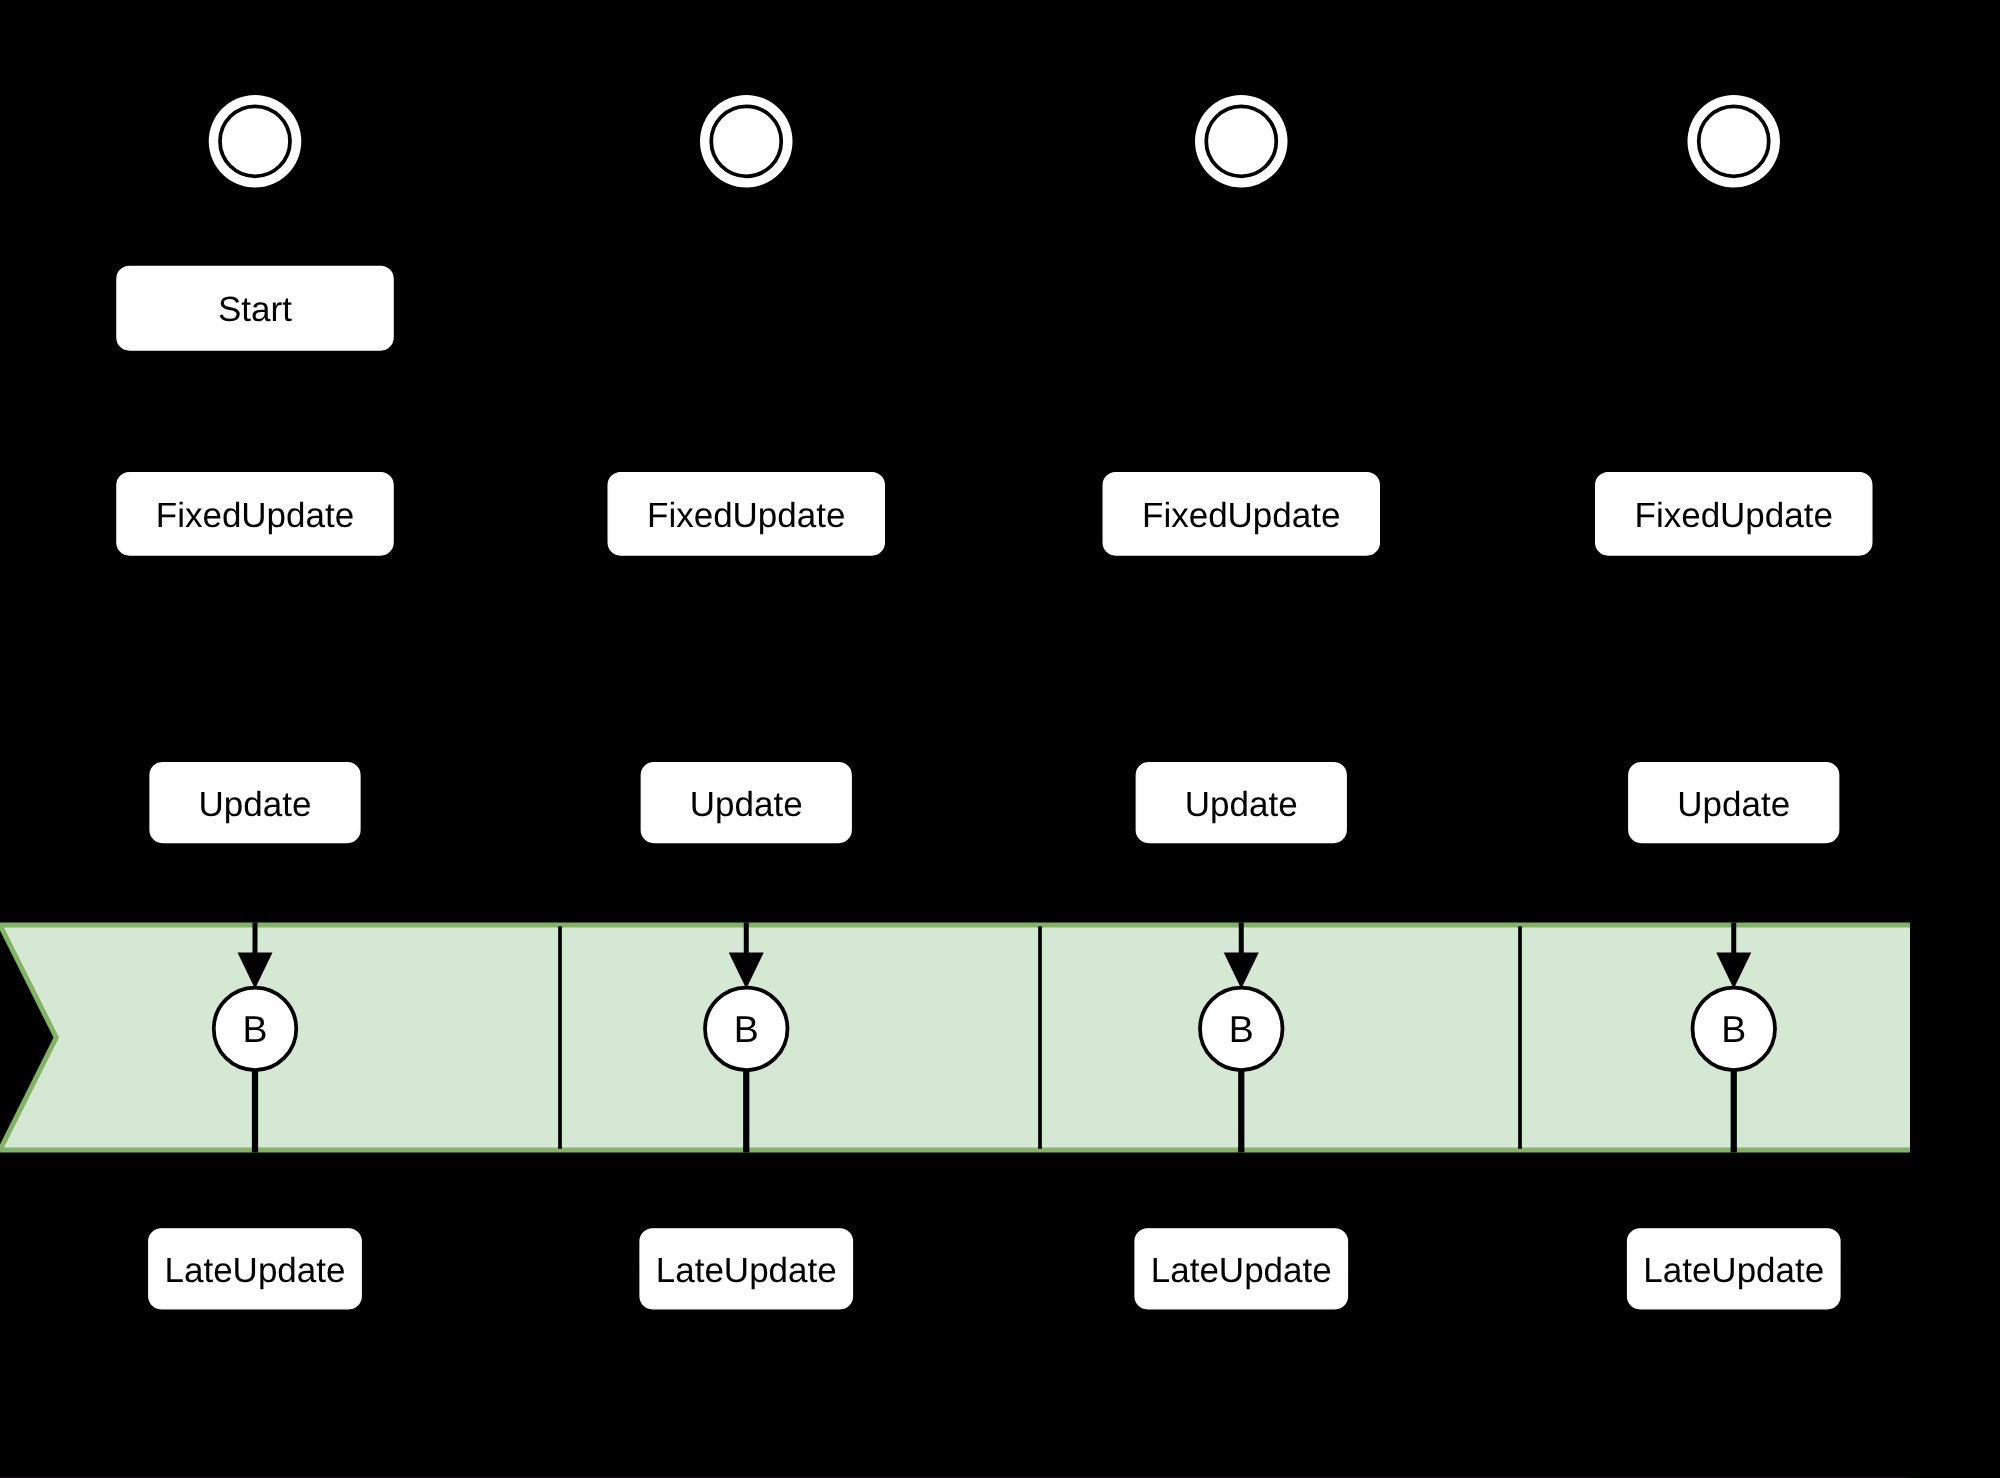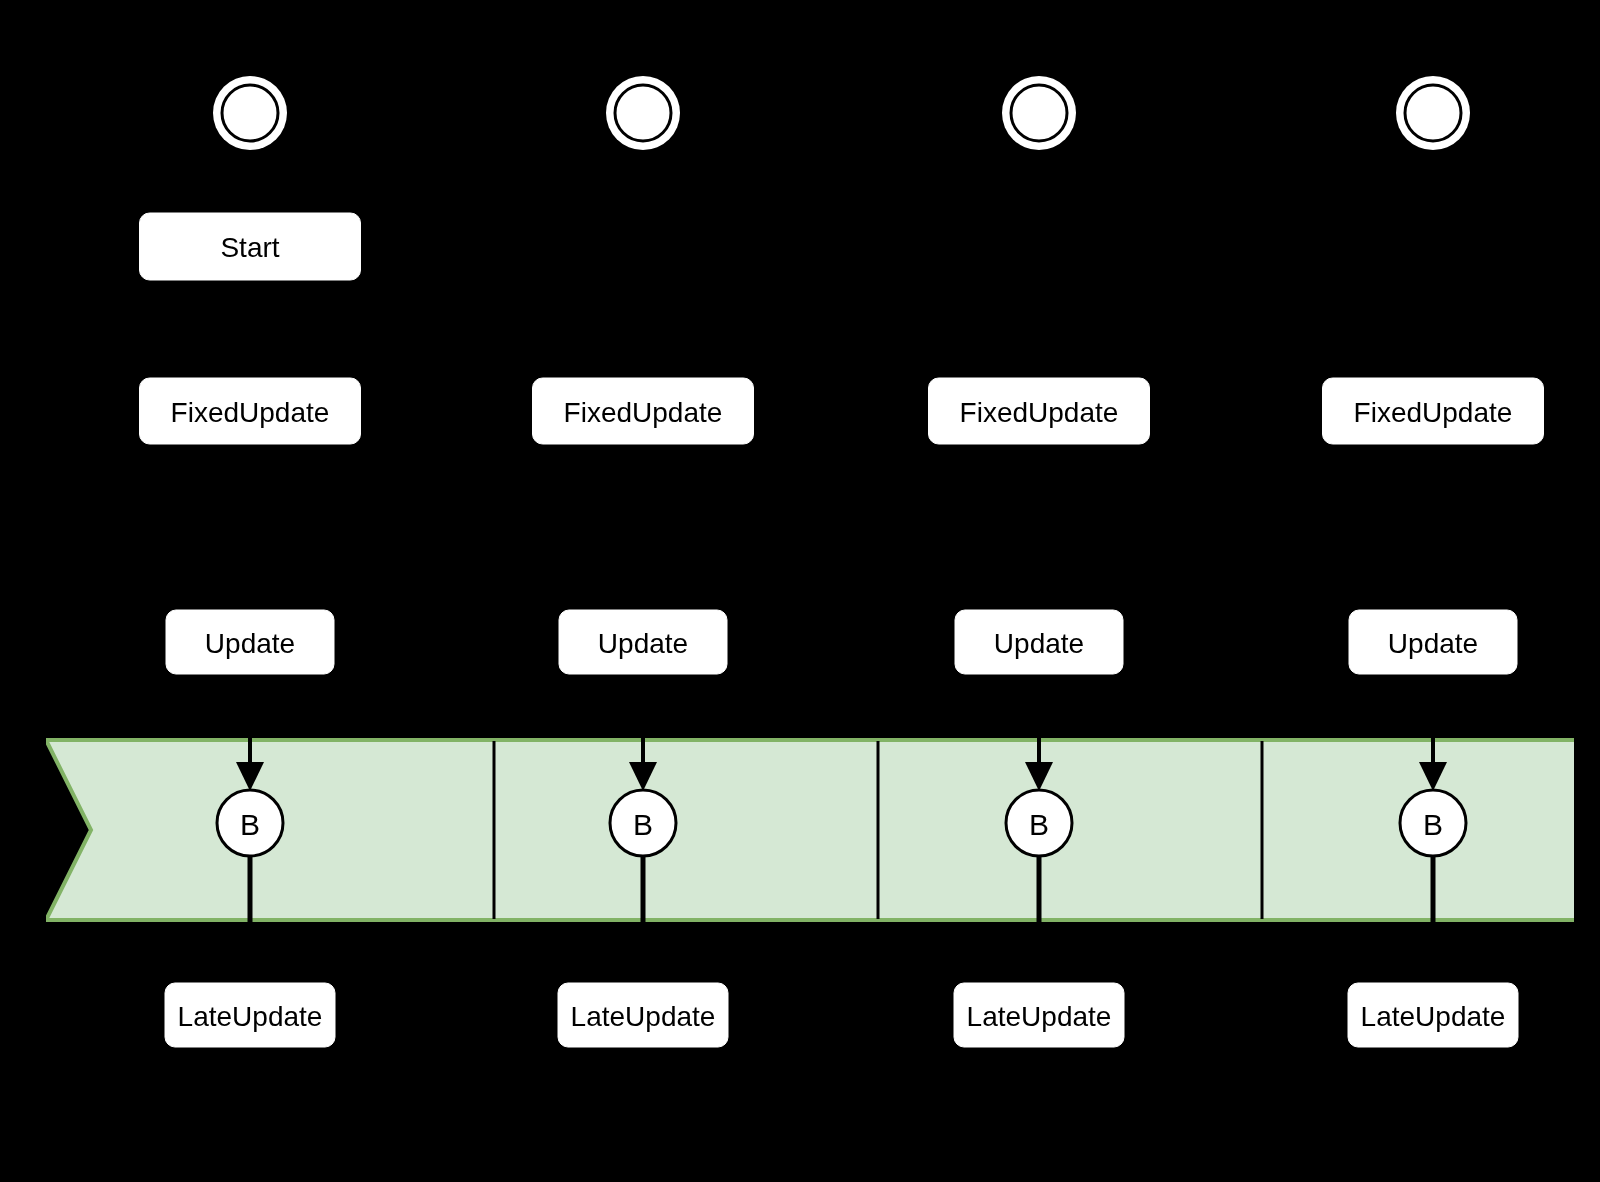--- a/index.html
+++ b/index.html
@@ -7,21 +7,20 @@
     padding: 0;
     background: #000000;
   }
   #stage {
     position: relative;
     width: 1528px;
     height: 1182px;
     background: #a21caf;
     overflow: hidden;
     font-family: "Liberation Sans", sans-serif;
-    margin-left: 46px;
   }
   svg text {
     font-family: "Liberation Sans", sans-serif;
     fill: #000000;
   }
 </style>
 </head>
 <body>
 
 <div id="stage">

